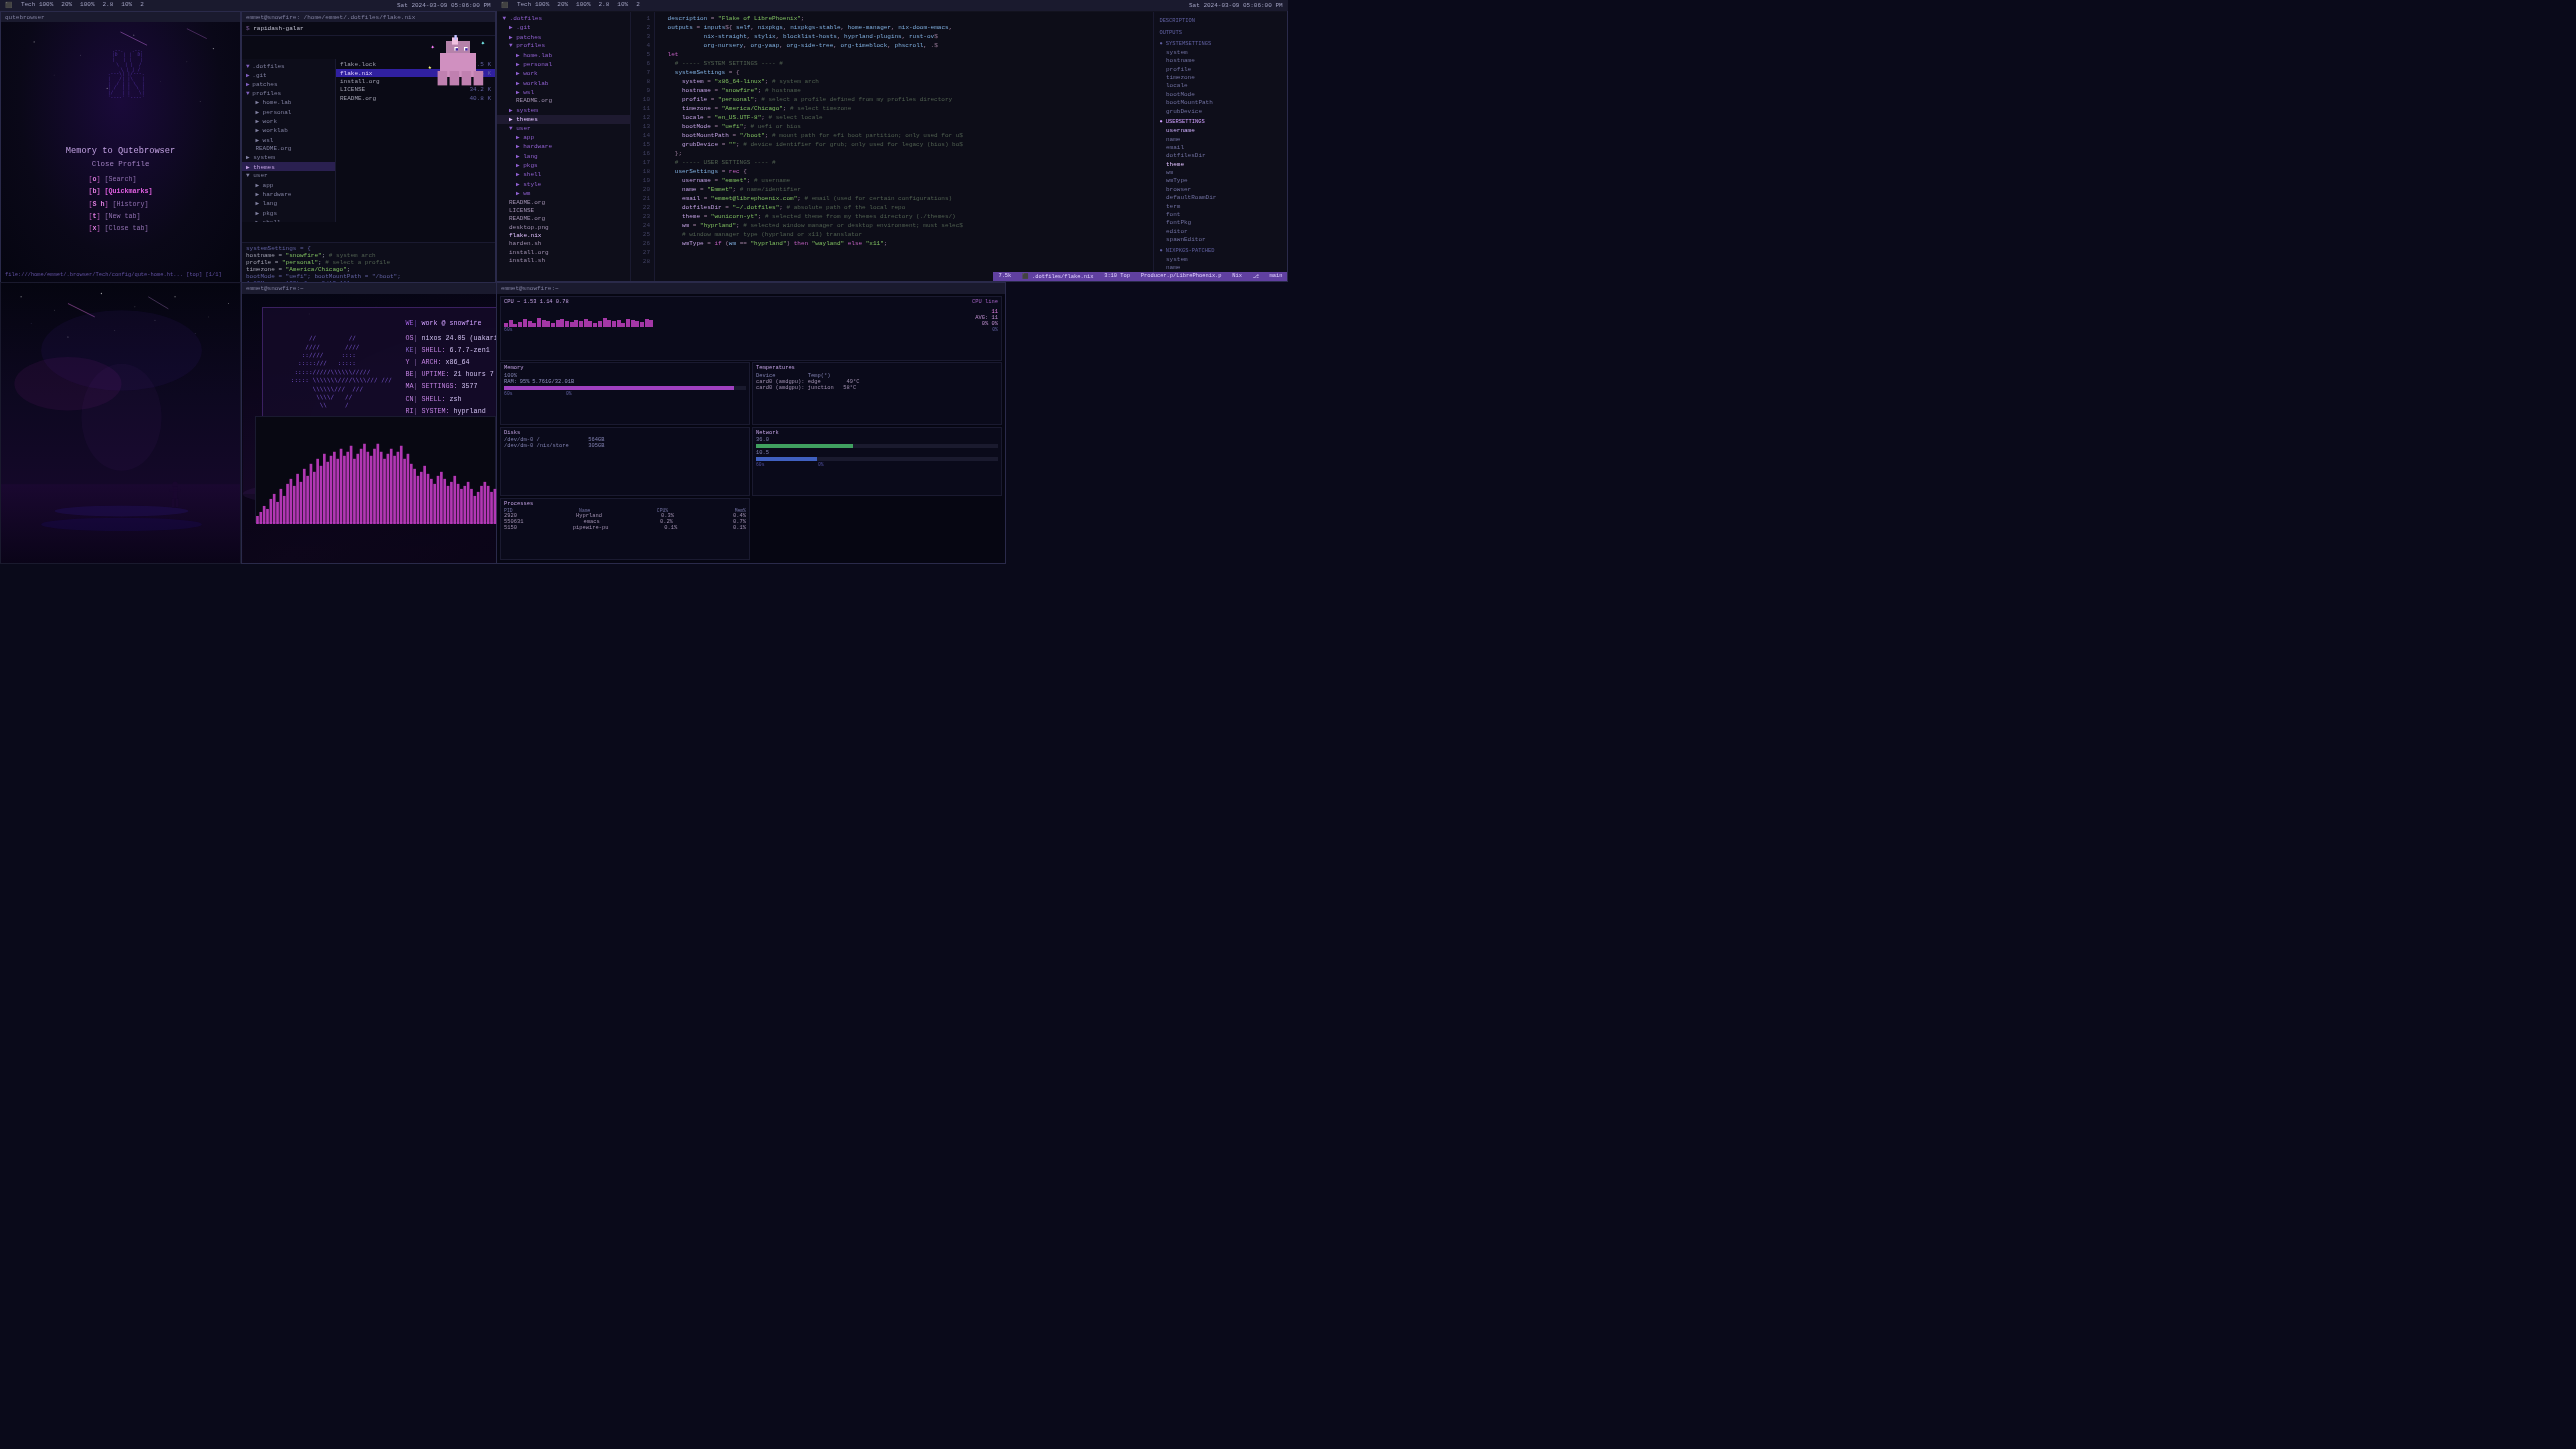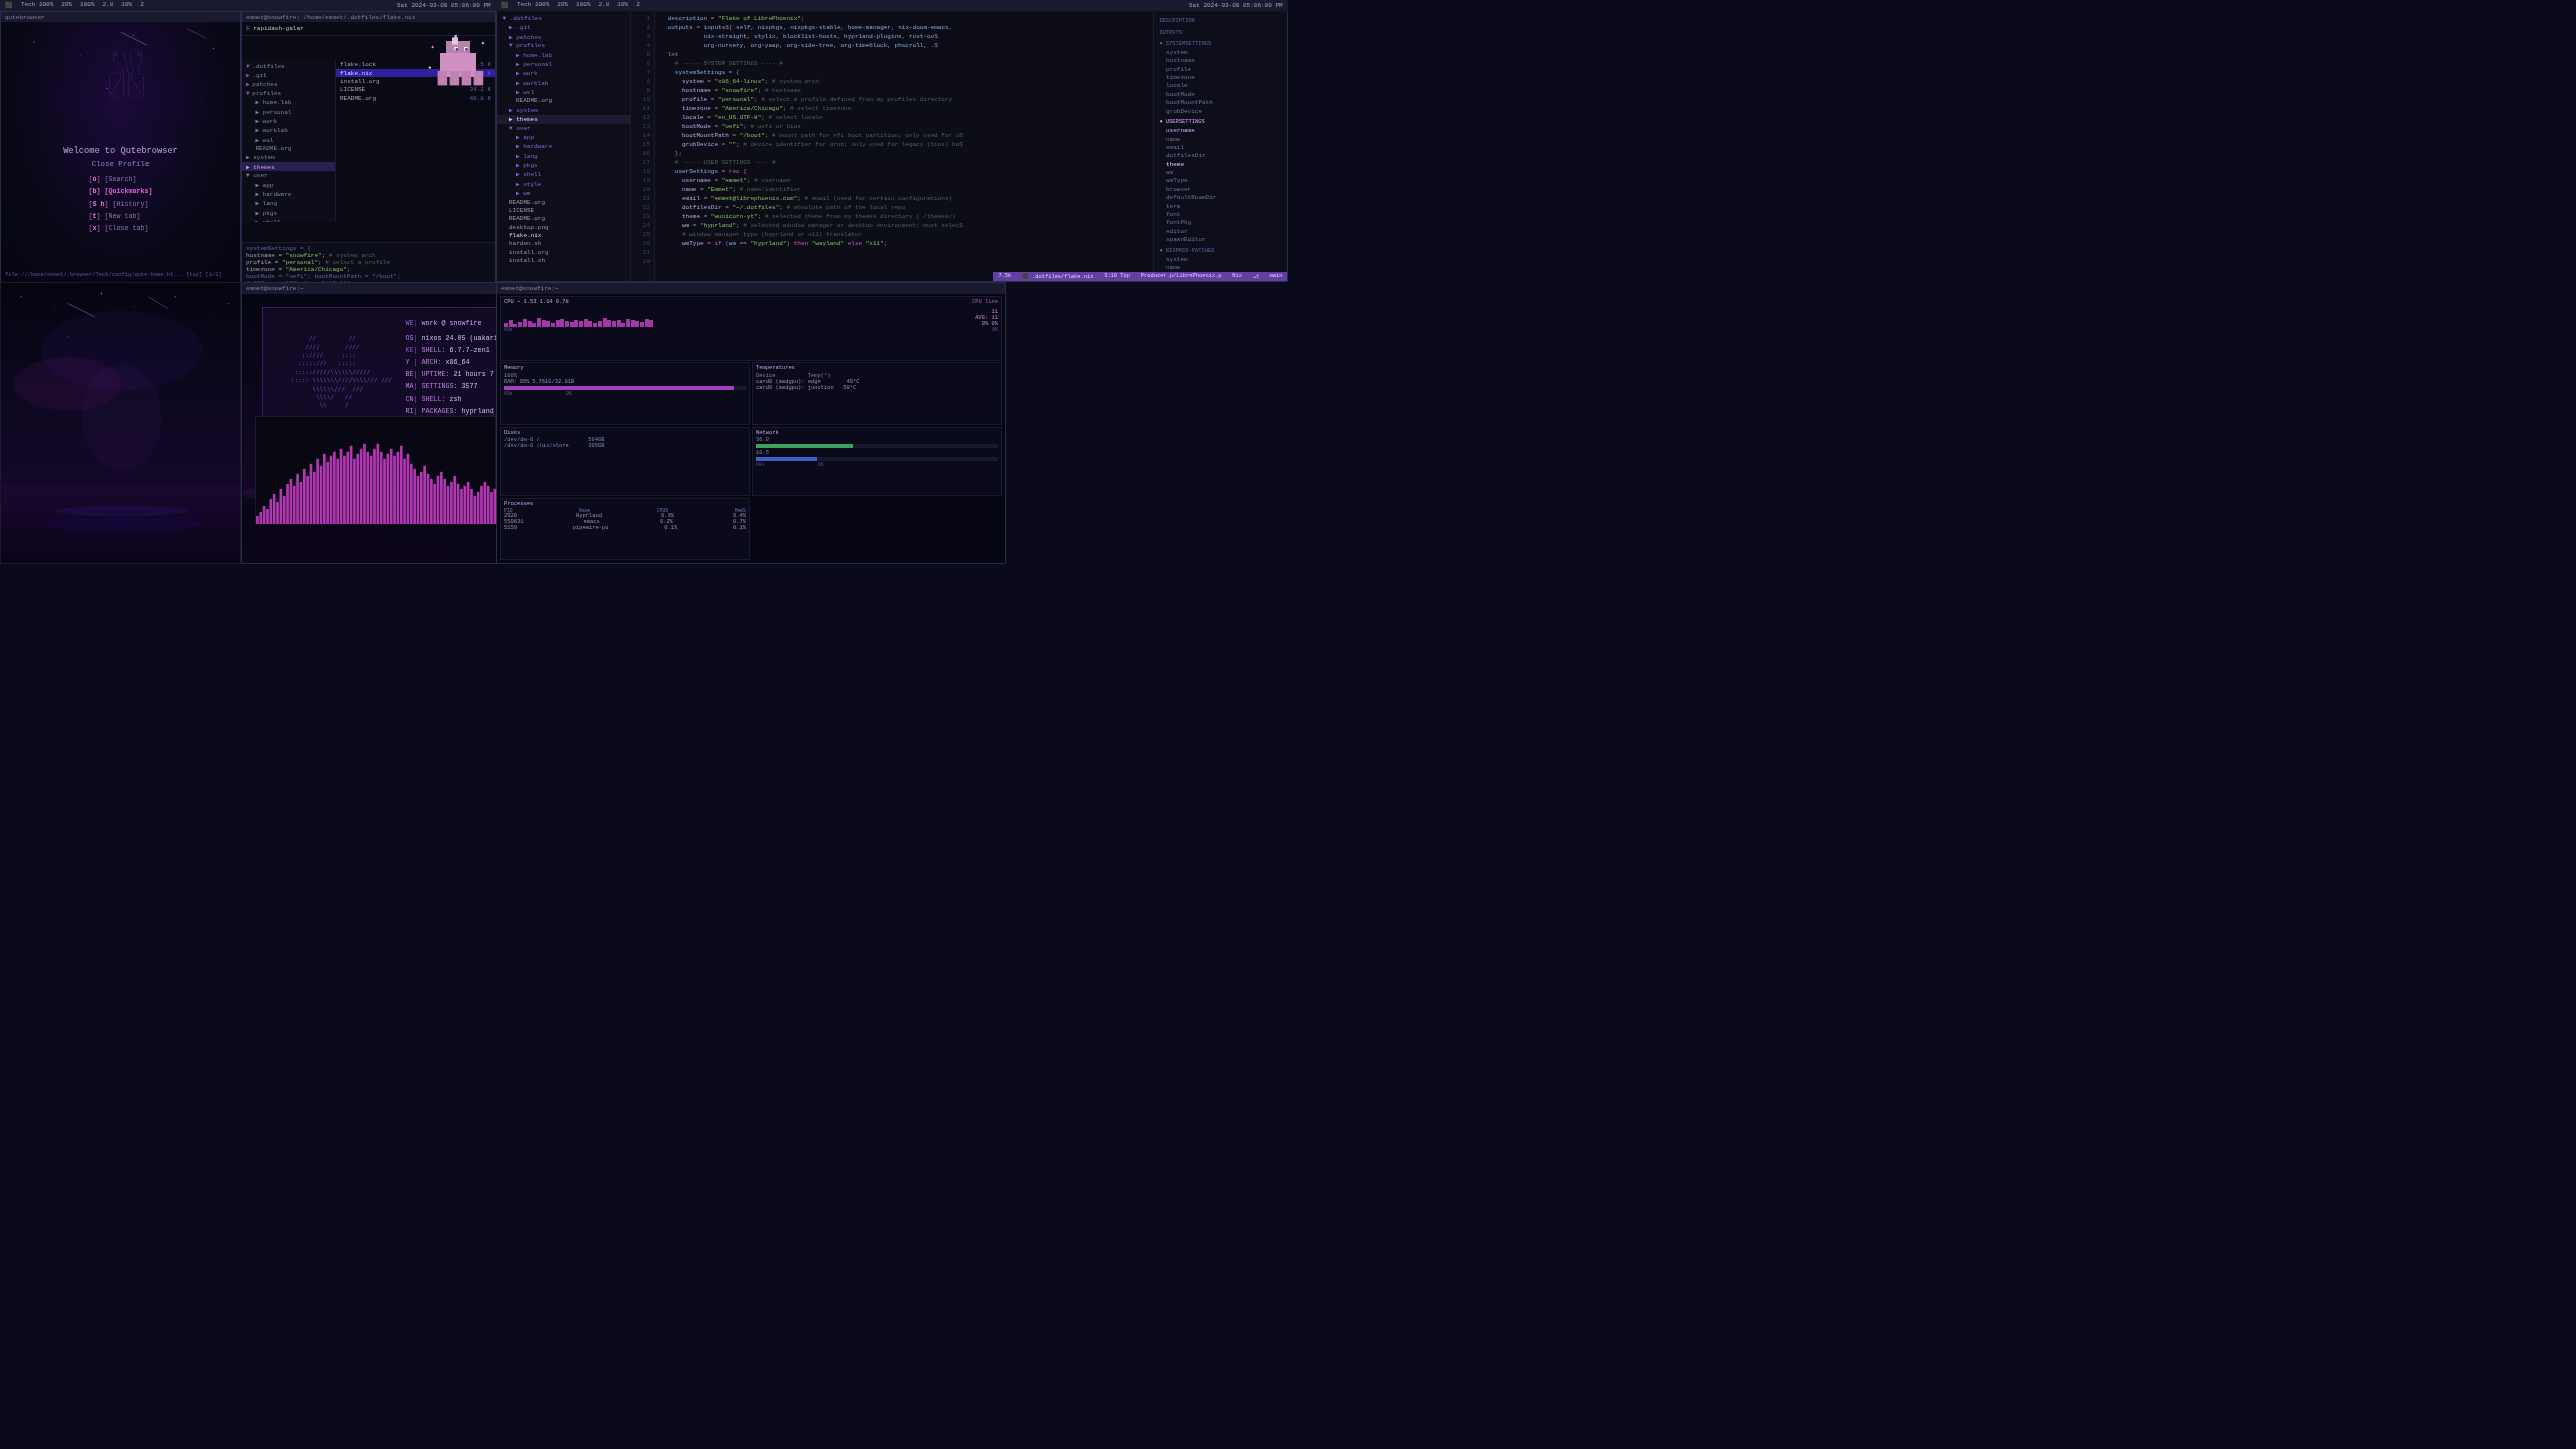--- a/index.html
+++ b/index.html
@@ -497,21 +497,21 @@
       \  | |  /
        \ | | /
     .---\| |/---.
     |   /| |\   |
     |  / | | \  |
     | /  | |  \ |
     |/   | |   \|
     '----' '----'</pre>
     </div>
 
-    <div class="qute-title">Welcome to Qutebrowser</div>
+    <div class="qute-title">Memory to Qutebrowser</div>
     <div class="qute-subtitle">Close Profile</div>
     <div class="qute-nav">
       <div><span class="bracket">[</span><span class="key">o</span><span class="bracket">]</span> [Search]</div>
       <div style="color:#e060e0; font-weight:bold;"><span class="bracket">[</span><span class="key">b</span><span class="bracket">]</span> [Quickmarks]</div>
       <div><span class="bracket">[</span><span class="key">S h</span><span class="bracket">]</span> [History]</div>
       <div><span class="bracket">[</span><span class="key">t</span><span class="bracket">]</span> [New tab]</div>
       <div><span class="bracket">[</span><span class="key">x</span><span class="bracket">]</span> [Close tab]</div>
     </div>
     <div class="qute-status">file:///home/emmet/.browser/Tech/config/qute-home.ht... [top] [1/1]</div>
   </div>
@@ -924,21 +924,21 @@
           <span class="nf-label">SETTINGS: </span>
           <span class="nf-value">3577</span>
         </div>
         <div>
           <span class="nf-label">CN</span><span class="nf-sep">|</span>
           <span class="nf-label">SHELL: </span>
           <span class="nf-value">zsh</span>
         </div>
         <div>
           <span class="nf-label">RI</span><span class="nf-sep">|</span>
-          <span class="nf-label">PACKAGES: </span>
+          <span class="nf-label">SYSTEM: </span>
           <span class="nf-value">hyprland</span>
         </div>
 
         <div style="margin-top:5.4px; display:flex; gap:2px;">
           <span style="background:#1a1a1a; width:12px; height:8px; display:inline-block;"></span>
           <span style="background:#c03030; width:12px; height:8px; display:inline-block;"></span>
           <span style="background:#30c030; width:12px; height:8px; display:inline-block;"></span>
           <span style="background:#c0c030; width:12px; height:8px; display:inline-block;"></span>
           <span style="background:#3030c0; width:12px; height:8px; display:inline-block;"></span>
           <span style="background:#c030c0; width:12px; height:8px; display:inline-block;"></span>

